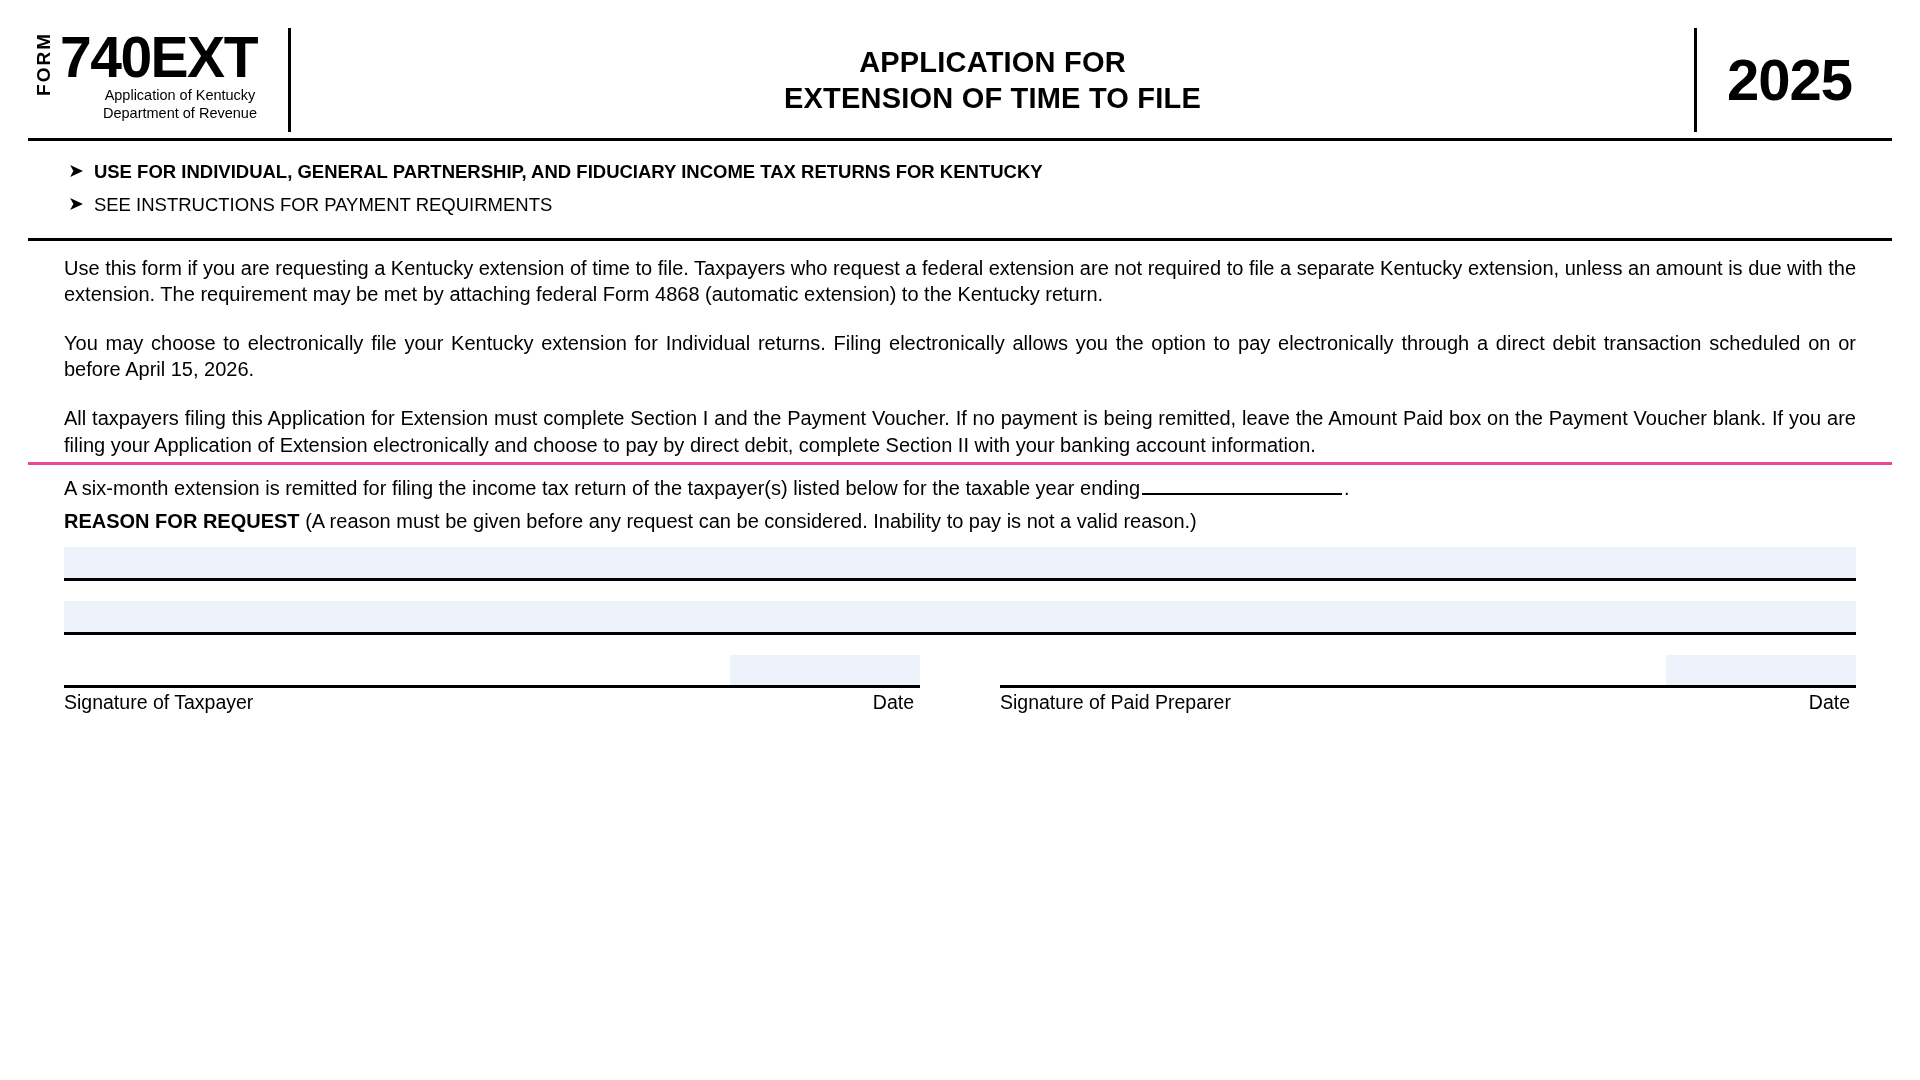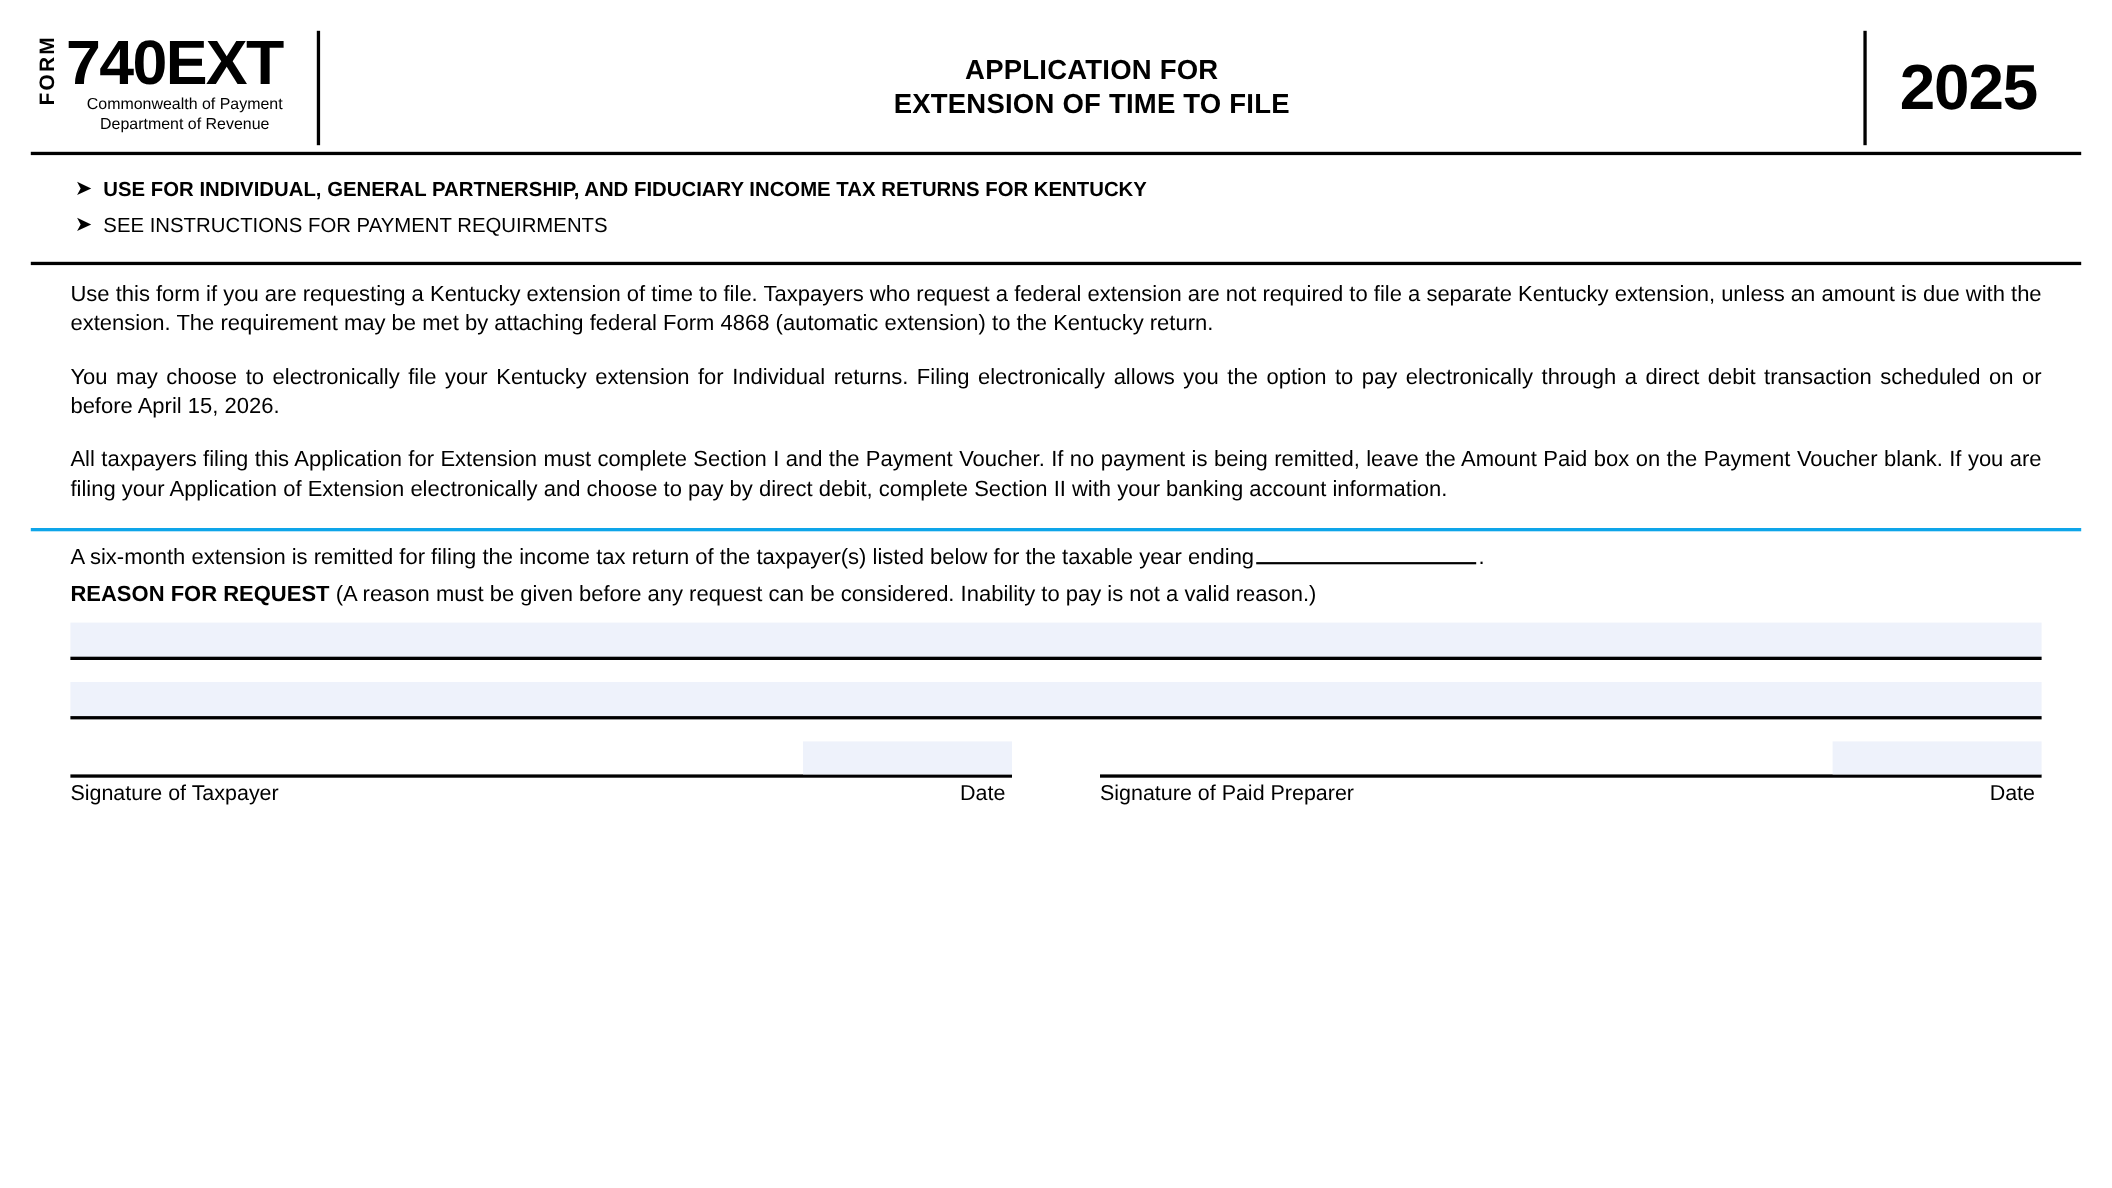--- a/index.html
+++ b/index.html
@@ -76,21 +76,21 @@
   }
   .hdr-title {
     flex: 1;
     display: flex;
     flex-direction: column;
     align-items: center;
     justify-content: center;
     padding-bottom: 6px;
   }
   .hdr-title-line {
-    font-size: 25px;
+    font-size: 29px;
     font-weight: bold;
     line-height: 1.25;
     letter-spacing: 0.2px;
     text-align: center;
   }
   .hdr-year-wrap {
     display: flex;
     align-items: center;
     padding-left: 0;
     padding-right: 40px;
@@ -123,22 +123,22 @@
   }
   .bullet-text {
     font-size: 18.5px;
     line-height: 1.15;
   }
   .bullet-text.bold { font-weight: bold; }
 
   
   .body-block {
     margin: 14px 28px 0 28px;
-    border-bottom: 3px solid #0ea5e9;
-    padding-bottom: 18px;
+    border-bottom: 3px solid #ec4899;
+    padding-bottom: 0;
   }
   .para {
     font-size: 20px;
     line-height: 1.33;
     text-align: justify;
     text-justify: inter-word;
     margin: 0 36px 22px 36px;
   }
   .para:last-child { margin-bottom: 4px; }
 
@@ -246,21 +246,21 @@
 <body>
 
 <div class="page">
 
   <div class="header">
     <div class="hdr-left">
       <div class="form-word">FORM</div>
       <div class="form-id-block">
         <div class="form-number">740EXT</div>
         <div class="agency">
-          <div>Commonwealth of Payment</div>
+          <div>Application of Kentucky</div>
           <div>Department of Revenue</div>
         </div>
       </div>
     </div>
     <div class="hdr-divider"></div>
     <div class="hdr-title">
       <div class="hdr-title-line">APPLICATION FOR</div>
       <div class="hdr-title-line">EXTENSION OF TIME TO FILE</div>
     </div>
     <div class="hdr-divider"></div>

